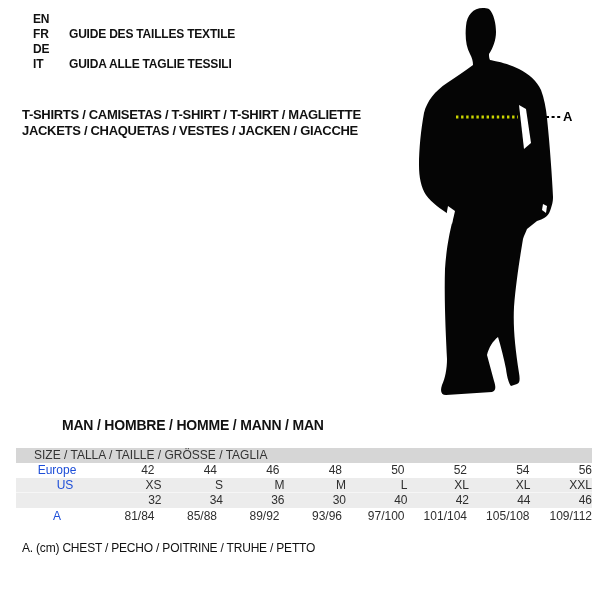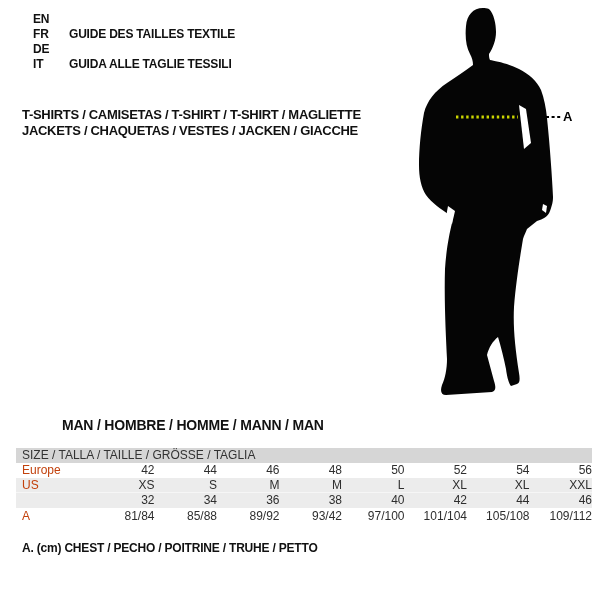--- a/index.html
+++ b/index.html
@@ -16,28 +16,28 @@
   
   .figure-wrap{position:absolute;left:415px;top:6px;width:175px;height:392px;}
   .figure-wrap svg{display:block;}
   .measure-label{position:absolute;left:148px;top:103px;font-size:13px;font-weight:600;color:#000;}
   
   .section-title{position:absolute;left:22px;top:417px;font-weight:bold;font-size:14px;letter-spacing:-0.2px;padding-left:40px;}
   
   .size-table{position:absolute;left:16px;top:448px;width:576px;font-size:12px;color:#2e2e2e;}
   .trow{display:flex;height:15px;line-height:15px;}
   .trow.head{background:#d6d6d6;color:#333;}
-  .trow.shade{background:#ececec;}
+  .trow.shade{background:#ececec;padding-left:8px;}
   .trow.divider{border-bottom:1px solid #f6f6f6;height:14px;line-height:14px;}
   .trow.last{height:17px;line-height:17px;}
   .cell{flex:1;text-align:right;}
-  .cell.label{flex:0 0 70px;text-align:left;padding-left:6px;color:#c2410c;}
-  .thead-label{padding-left:6px;}
+  .cell.label{flex:0 0 70px;text-align:center;padding-left:6px;color:#1d4ed8;}
+  .thead-label{padding-left:18px;}
   
-  .footnote{position:absolute;left:22px;top:541px;font-weight:bold;font-size:12px;letter-spacing:-0.2px;}
+  .footnote{position:absolute;left:22px;top:541px;font-weight:normal;font-size:12px;letter-spacing:-0.2px;}
 </style>
 </head>
 <body>
 
 <div class="canvas">
 
   <div class="lang-list">
     <div class="lang-row">
       <span class="lang-code">EN</span>
     </div>
@@ -108,32 +108,32 @@
       <span class="cell">L</span>
       <span class="cell">XL</span>
       <span class="cell">XL</span>
       <span class="cell">XXL</span>
     </div>
     <div class="trow shade">
       <span class="cell label"></span>
       <span class="cell">32</span>
       <span class="cell">34</span>
       <span class="cell">36</span>
-      <span class="cell">38</span>
+      <span class="cell">30</span>
       <span class="cell">40</span>
       <span class="cell">42</span>
       <span class="cell">44</span>
       <span class="cell">46</span>
     </div>
     <div class="trow last">
       <span class="cell label">A</span>
       <span class="cell">81/84</span>
       <span class="cell">85/88</span>
       <span class="cell">89/92</span>
-      <span class="cell">93/42</span>
+      <span class="cell">93/96</span>
       <span class="cell">97/100</span>
       <span class="cell">101/104</span>
       <span class="cell">105/108</span>
       <span class="cell">109/112</span>
     </div>
   </div>
 
   <div class="footnote">A. (cm) CHEST / PECHO / POITRINE / TRUHE / PETTO</div>
 
 </div>

